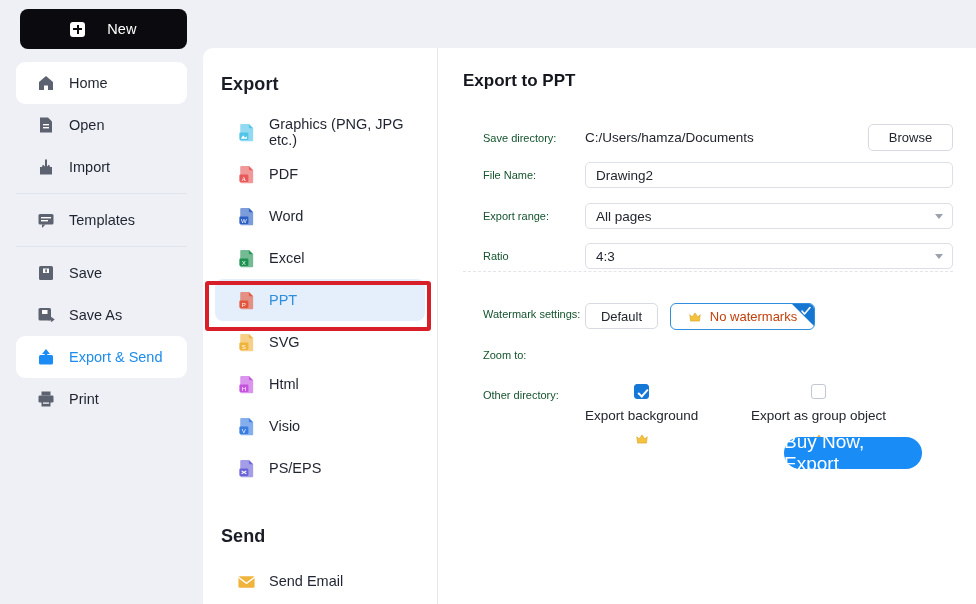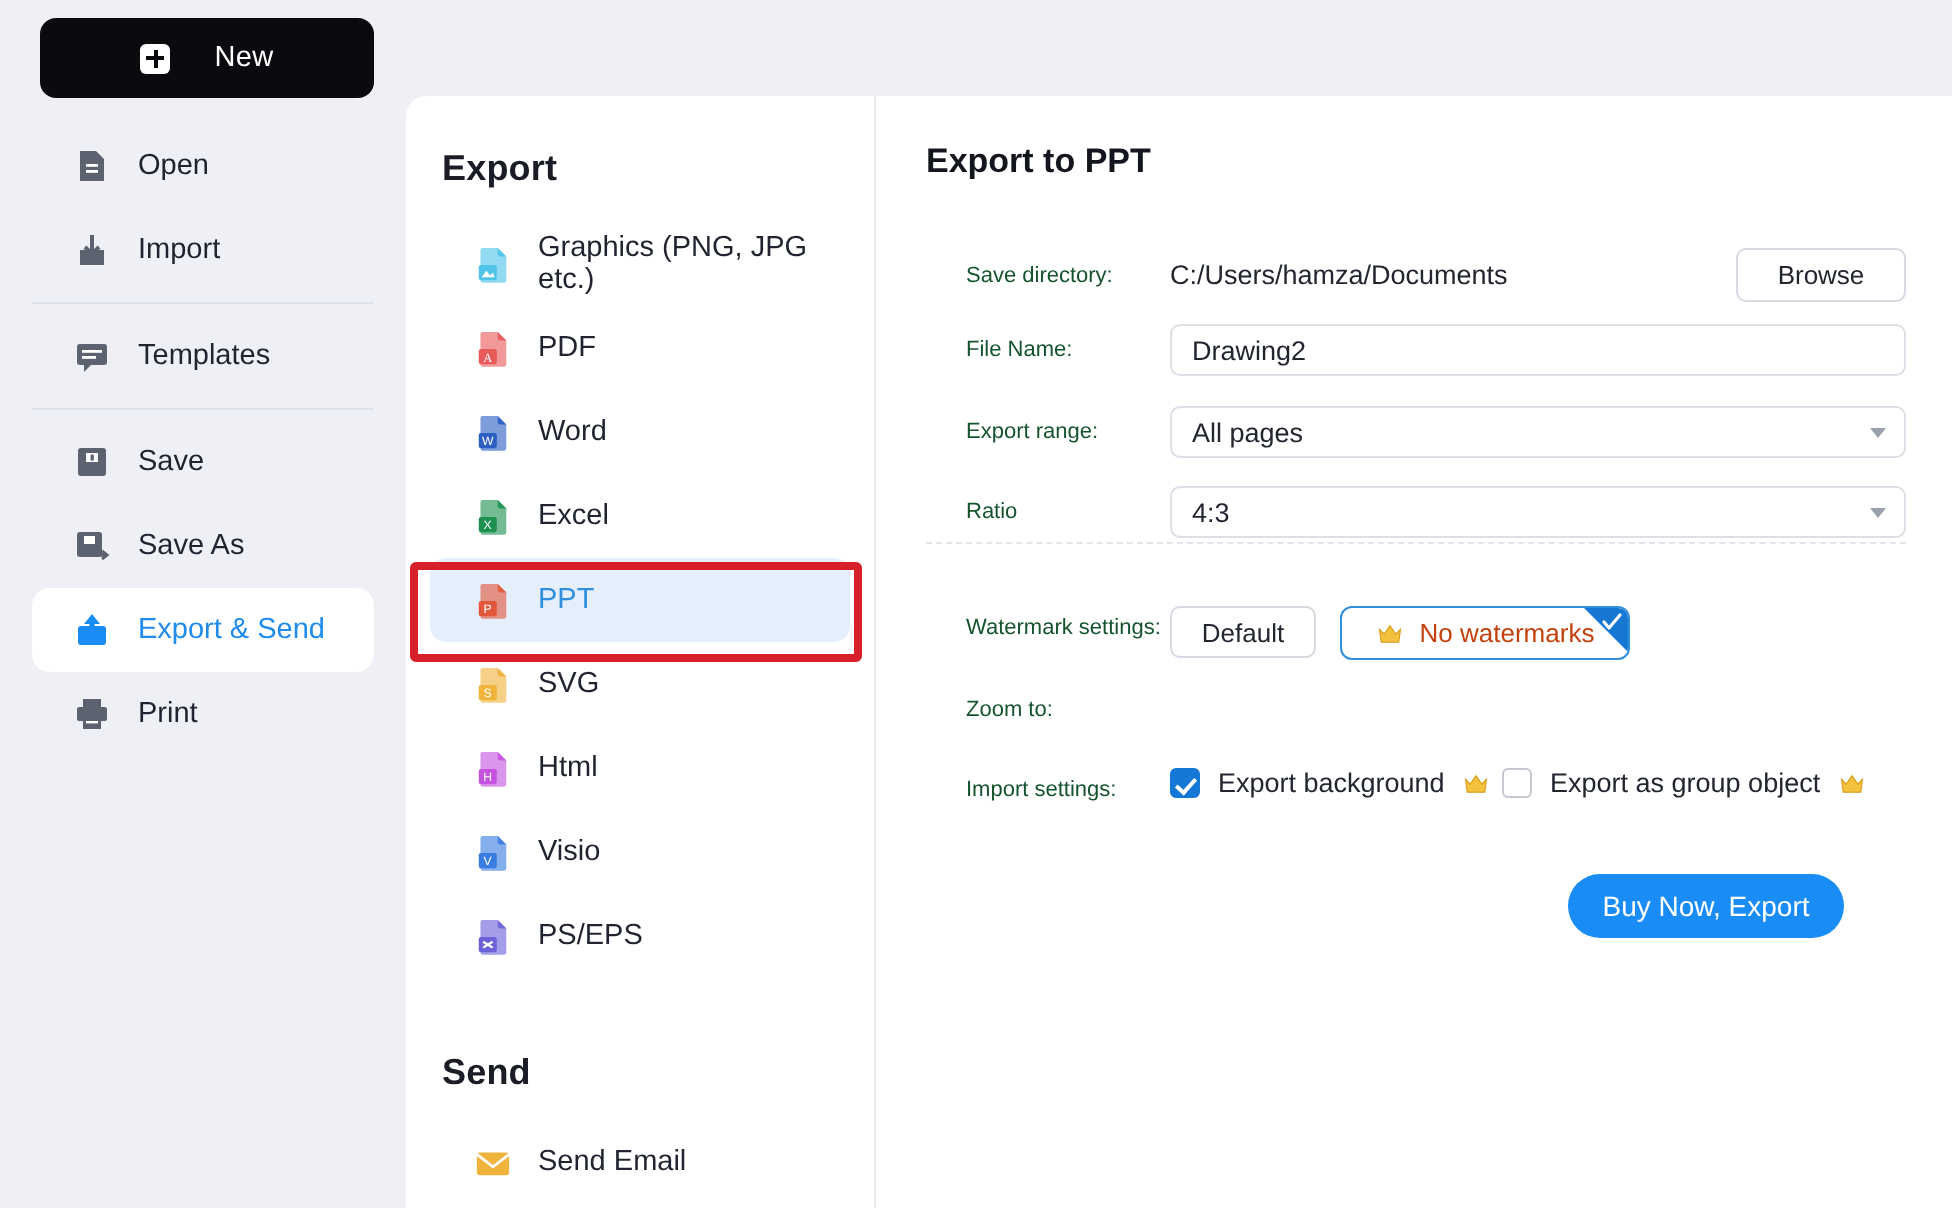--- a/index.html
+++ b/index.html
@@ -204,21 +204,21 @@
     border-left: 22px solid transparent;
   }
   #wm-none .corner-check {
     position: absolute; right: 2px; top: 1px;
     width: 12px; height: 12px;
   }
 
   
   .cbwrap {
     position: absolute; display: flex; align-items: center; gap: 9px;
-    font-size: 13.5px; color: #22262f;
+    font-size: 13.5px; color: #22262f; flex-direction: column;
   }
   .cbox {
     width: 15px; height: 15px; border-radius: 3px;
     border: 1px solid #c3c7d1; background: #fff;
     position: relative; flex: none; cursor: pointer;
   }
   .cbox.checked { background: #1577d6; border-color: #1577d6; }
   .cbox.checked::after {
     content: ""; position: absolute;
     left: 4.4px; top: 1.6px; width: 4px; height: 8px;
@@ -227,37 +227,43 @@
   }
   .crown { width: 14px; height: 14px; flex:none; display:block; }
 
   
   #cta {
     position: absolute; left: 346px; top: 389px;
     width: 138px; height: 32px;
     background: #1a8cf5;
     border-radius: 16px;
     display: flex; align-items: center; justify-content: center;
-    color: #fff; font-size: 14px;
+    color: #fff; font-size: 19px;
     cursor: pointer;
   }
 </style>
 </head>
 <body>
 
 <div id="app">
 
   <div id="leftnav">
 
     <div id="new-button">
       <span class="plusbox"></span>
       <span class="lbl">New</span>
     </div>
 
     <div class="navlist" id="navlist">
+        <div class="navitem active">
+          <svg class="nicon" viewBox="0 0 18 18">
+            <path d="M9 2 L16 8 V16 H11 V11.5 H7 V16 H2 V8 Z" fill="#5d6270"></path>
+          </svg>
+          <span>Home</span>
+        </div>
         <div class="navitem">
           <svg class="nicon" viewBox="0 0 18 18">
             <path d="M3 1.5 H11 L15 5.5 V16.5 H3 Z" fill="#5d6270"></path>
             <rect x="6" y="8" width="6" height="1.4" fill="#fff"></rect>
             <rect x="6" y="11" width="6" height="1.4" fill="#fff"></rect>
           </svg>
           <span>Open</span>
         </div>
         <div class="navitem">
           <svg class="nicon" viewBox="0 0 18 18">
@@ -462,21 +468,21 @@
           </svg>
         </div>
       </div>
 
       <div class="row" style="top:296px;">
         <div class="row-label">Zoom to:</div>
 
       </div>
 
       <div class="row" style="top:336px;">
-        <div class="row-label">Import settings:</div>
+        <div class="row-label">Other directory:</div>
 
         <div class="cbwrap" style="left:147px; top:0;">
           <span class="cbox checked"></span>
           <span>Export background</span>
           <svg class="crown" viewBox="0 0 24 24">
             <path d="M3 8 L7 12 L12 5 L17 12 L21 8 L19.5 19 L4.5 19 Z" fill="#f4c23c" stroke="#d79f1e" stroke-width="1"></path>
           </svg>
         </div>
 
         <div class="cbwrap" style="left:313px; top:0;">

